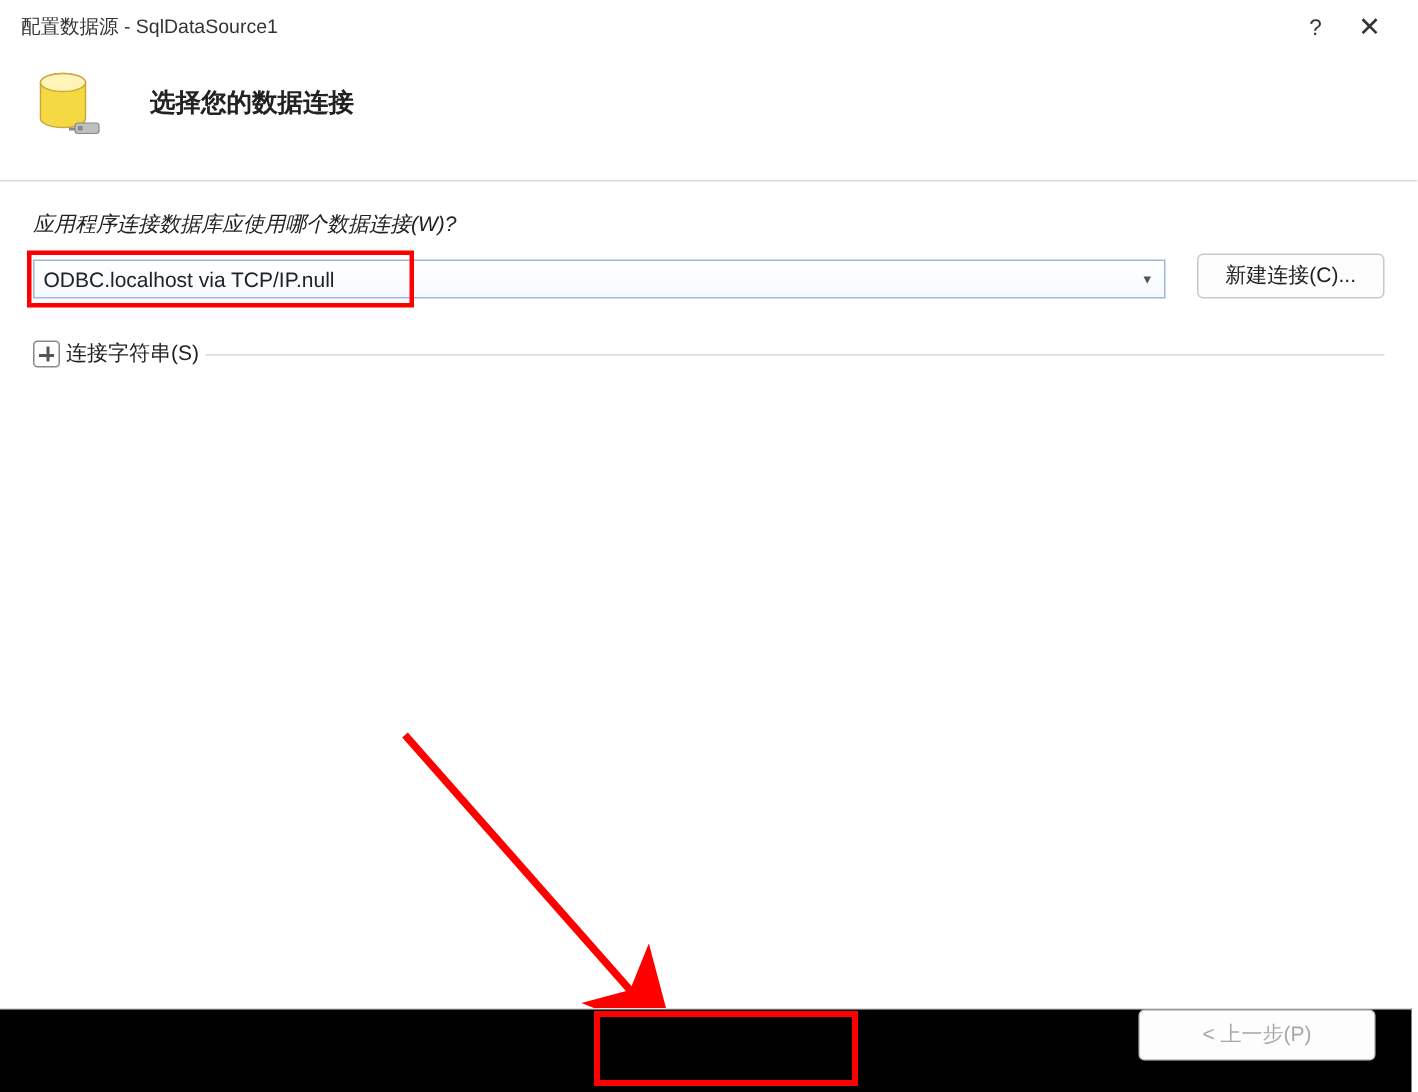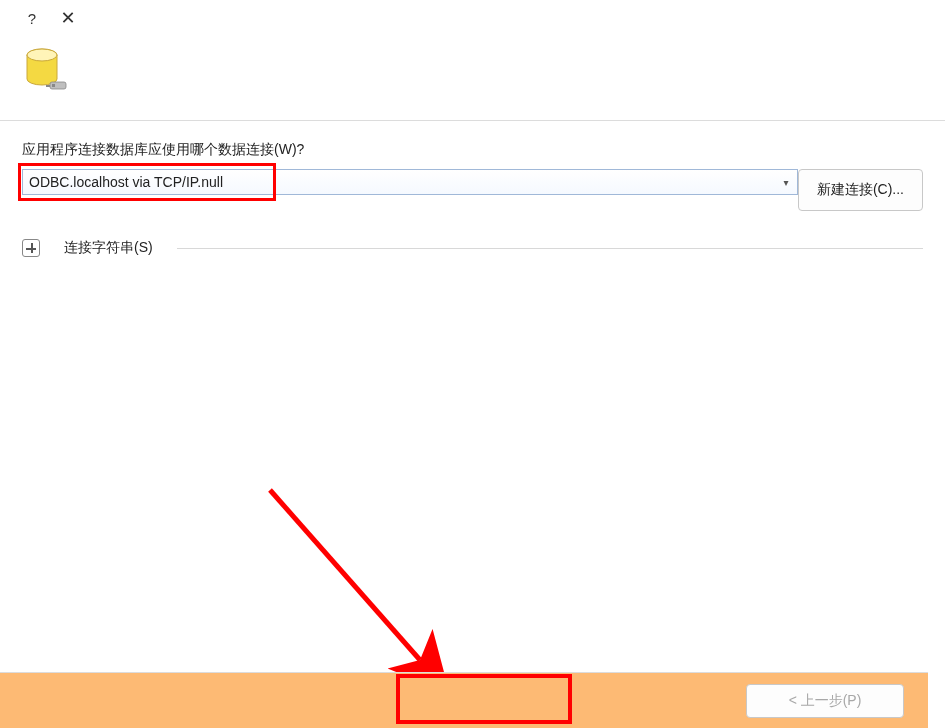--- a/index.html
+++ b/index.html
@@ -59,25 +59,26 @@
     background: #dcdcdc;
     margin: 0;
   }
   .content {
     padding: 20px 22px 10px 22px;
   }
   .prompt-label {
     font-size: 14px;
     color: #222;
     margin-bottom: 10px;
+    font-style: italic;
   }
   .conn-row {
     display: flex;
-    gap: 0;
-    align-items: flex-start;
+    gap: 21px;
+    align-items: flex-end;
     position: relative;
   }
   .dropdown-wrap {
     flex: 1;
     position: relative;
   }
   .dropdown {
     width: 100%;
     height: 26px;
     border: 1px solid #a0b8d8;
@@ -104,41 +105,41 @@
   .highlight-dropdown {
     position: absolute;
     left: -4px;
     top: -6px;
     width: 258px;
     height: 38px;
     border: 3px solid #ff0000;
     pointer-events: none;
   }
   .btn {
-    height: 42px;
+    height: 30px;
     padding: 0 18px;
     background: #fdfdfd;
     border: 1px solid #c8c8c8;
     border-radius: 4px;
     font-size: 14px;
     color: #222;
     cursor: pointer;
     min-width: 110px;
   }
   .btn.disabled {
     color: #a8a8a8;
     cursor: default;
   }
   .new-conn-btn {
     min-width: 120px;
   }
   .expand-row {
     display: flex;
     align-items: center;
-    gap: 24px;
+    gap: 4px;
     margin-top: 28px;
   }
   .expand-box {
     width: 18px;
     height: 18px;
     border: 1px solid #888;
     border-radius: 3px;
     position: relative;
     cursor: pointer;
   }
@@ -160,29 +161,28 @@
   }
   .expand-line {
     flex: 1;
     height: 1px;
     background: #d8d8d8;
   }
   .footer {
     position: absolute;
     bottom: 0;
     left: 0;
-    right: 17px;
+    right: 4px;
     height: 56px;
     border-top: 1px solid #dcdcdc;
     display: flex;
-    align-items: center;
     justify-content: flex-end;
     gap: 14px;
     padding: 0 24px;
-    background: #fdba74;
+    background: #000000;
   }
   .footer .btn {
     min-width: 158px;
     height: 34px;
   }
   .footer .btn.primary {
     border: 1px solid #3a7fd5;
     background: #ffffff;
   }
   .highlight-next {
@@ -198,35 +198,37 @@
     position: absolute;
     left: 260px;
     top: 480px;
     pointer-events: none;
   }
 </style>
 </head>
 <body>
 
 <div class="titlebar">
+  <span class="title">配置数据源 - SqlDataSource1</span>
   <span class="help-icon">?</span>
   <span class="close-icon">✕</span>
 </div>
 
 <div class="header-section">
   <div class="db-icon">
     <svg viewBox="0 0 46 50">
       <ellipse cx="18" cy="9" rx="15" ry="6" fill="#f7e373" stroke="#caa83a" stroke-width="1"></ellipse>
       <path d="M3 9 v24 a15 6 0 0 0 30 0 V9" fill="#f4d942" stroke="#caa83a" stroke-width="1"></path>
       <ellipse cx="18" cy="9" rx="15" ry="6" fill="#fff4b8" stroke="#caa83a" stroke-width="1"></ellipse>
       <rect x="26" y="36" width="16" height="7" rx="2" fill="#bfbfbf" stroke="#888" stroke-width="0.8"></rect>
       <rect x="28" y="38" width="3" height="3" fill="#888"></rect>
       <line x1="22" y1="40" x2="26" y2="40" stroke="#888" stroke-width="2"></line>
     </svg>
   </div>
+  <div class="heading">选择您的数据连接</div>
 </div>
 
 <div class="divider"></div>
 
 <div class="content">
   <div class="prompt-label">应用程序连接数据库应使用哪个数据连接(W)?</div>
   <div class="conn-row">
     <div class="dropdown-wrap">
       <div class="dropdown">
         <span>ODBC.localhost via TCP/IP.null</span>

